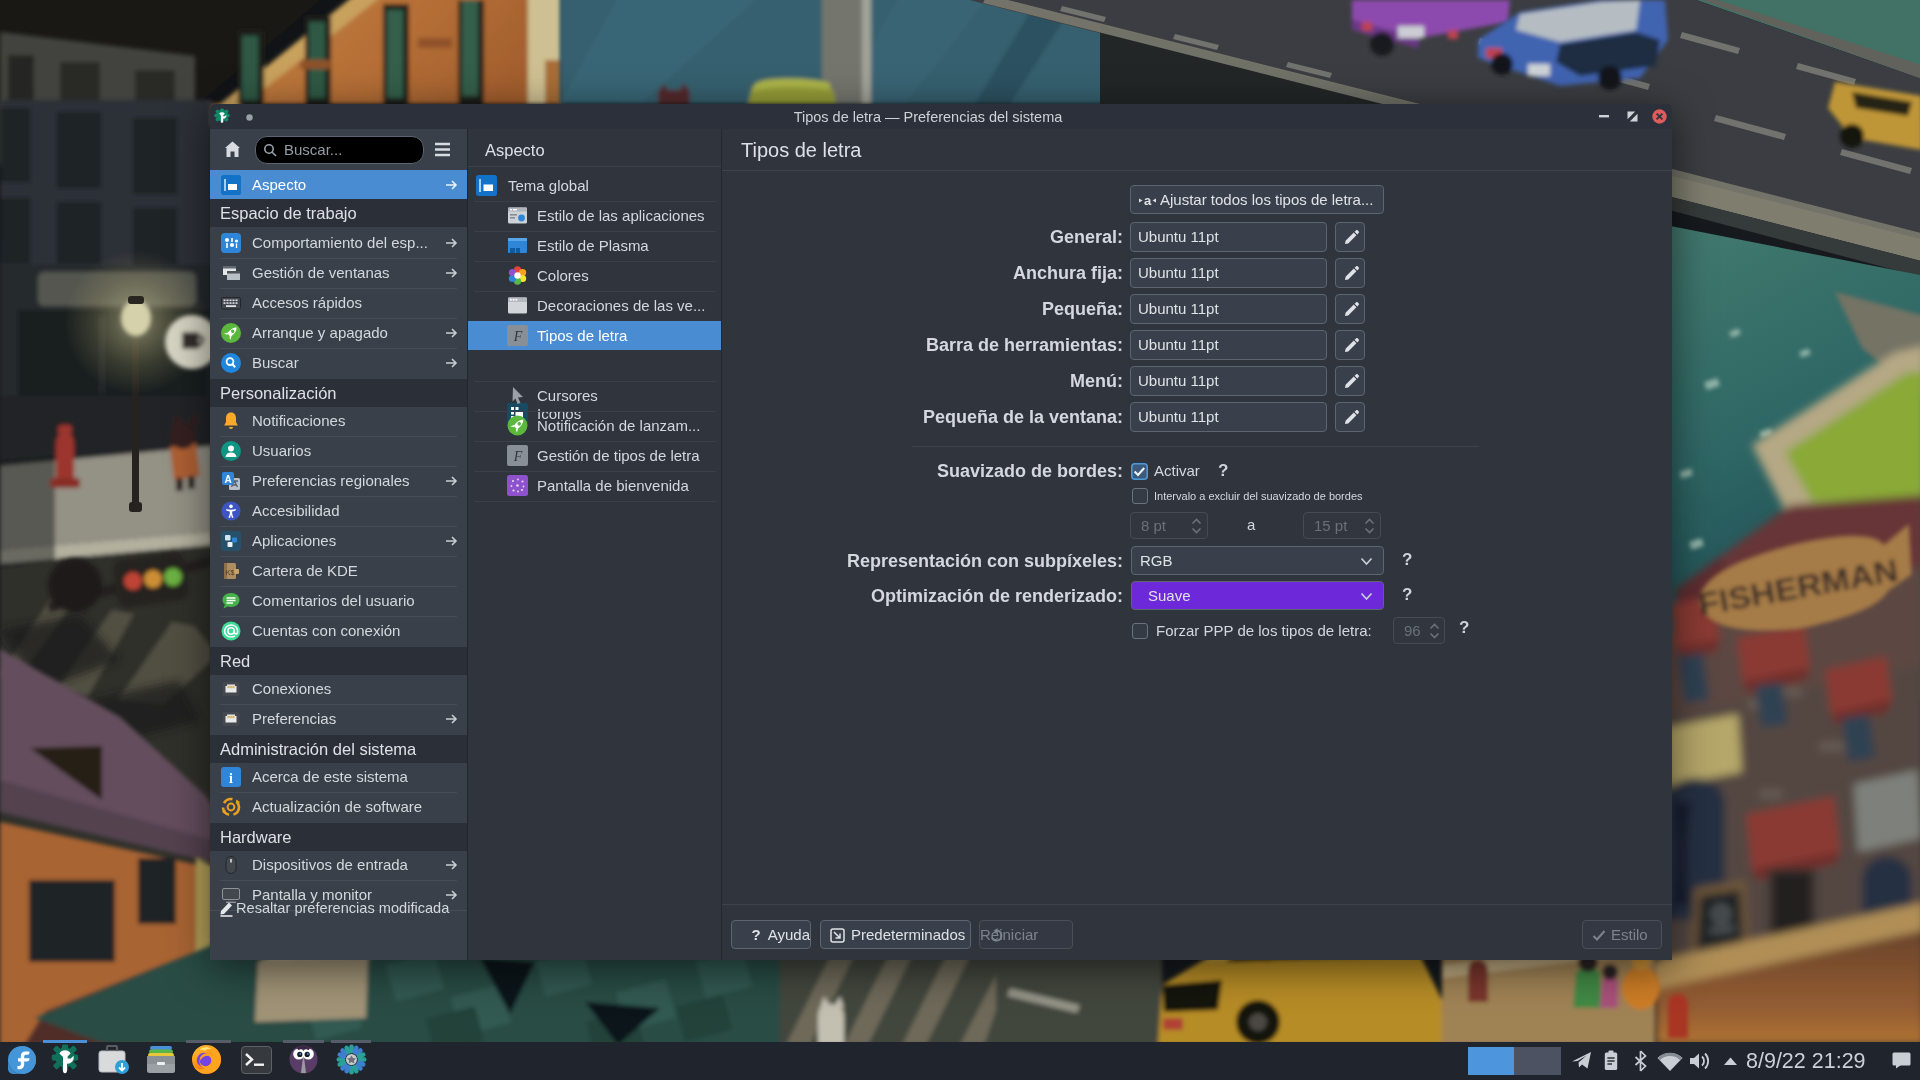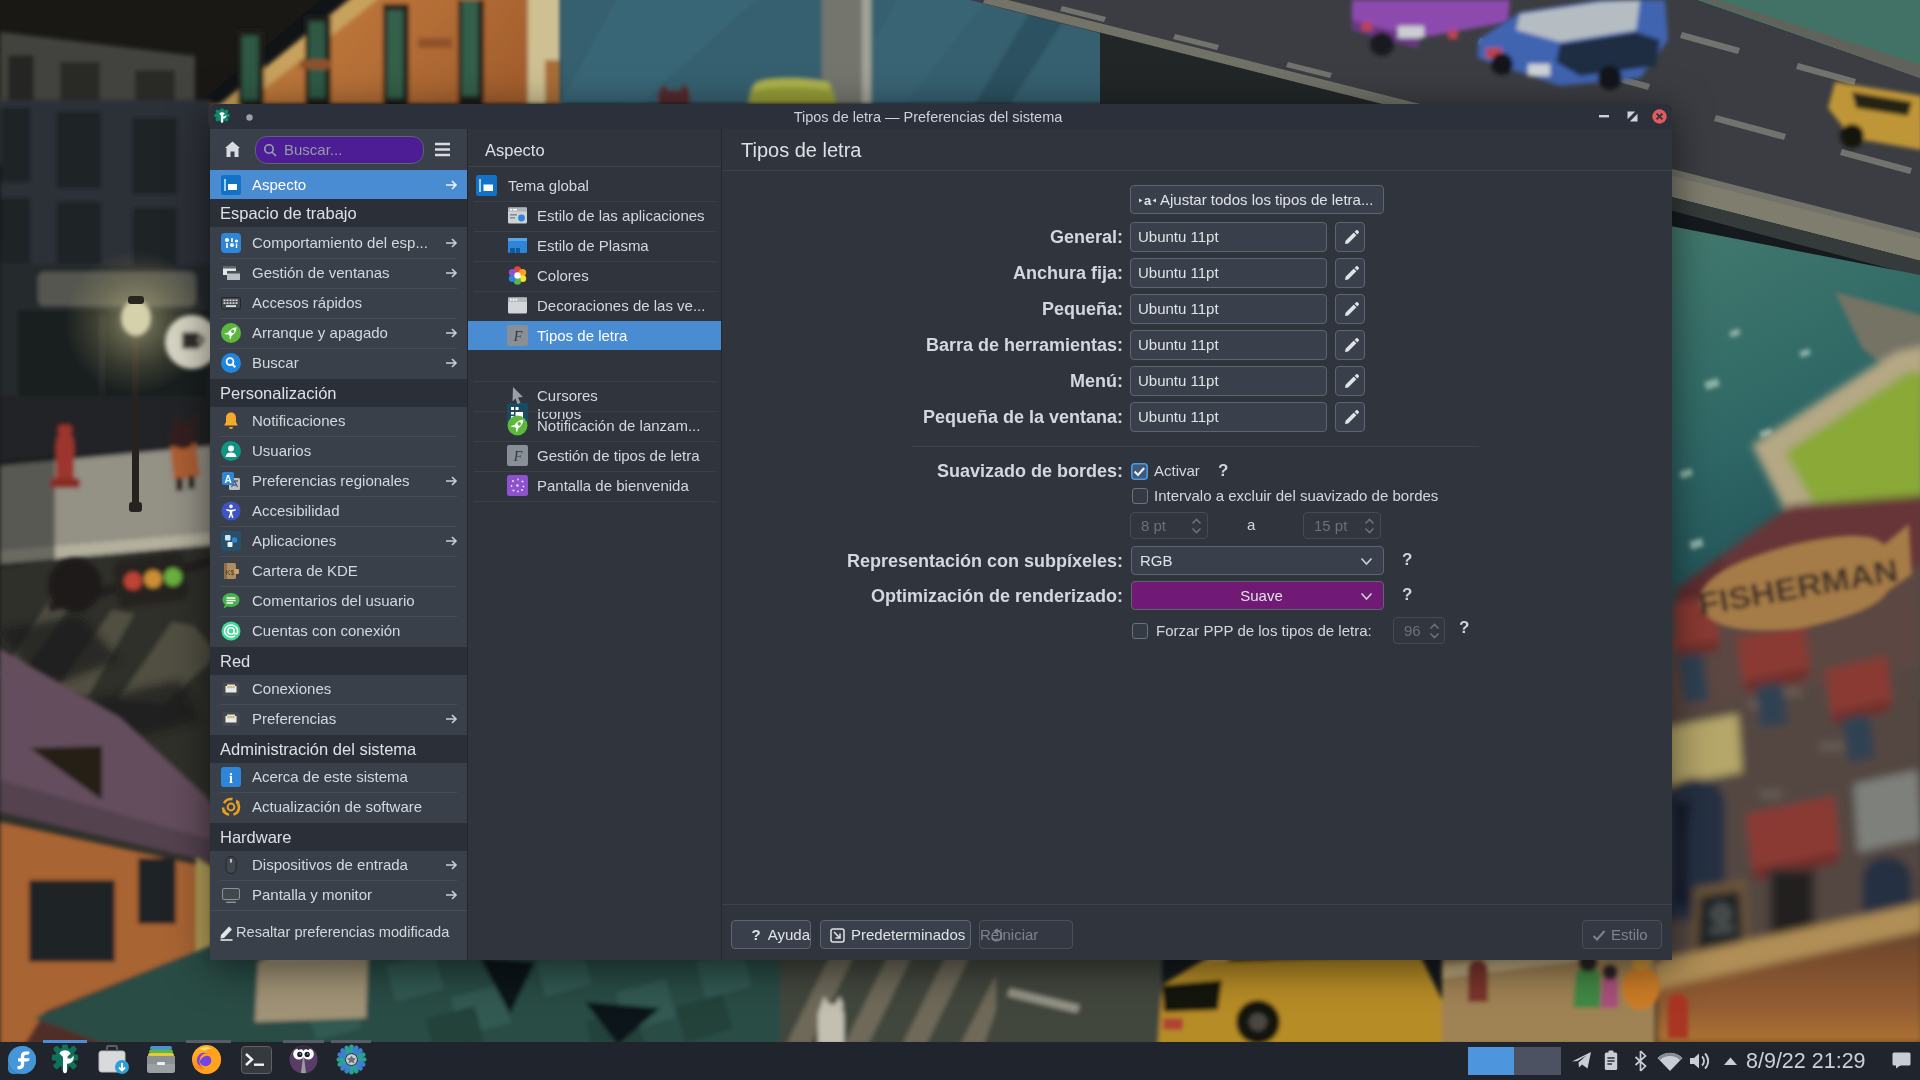--- a/index.html
+++ b/index.html
@@ -408,21 +408,21 @@
         </svg>
     <svg style="position:absolute;left:1442px;top:5px" width="15" height="15" viewBox="0 0 15 15">
           <circle cx="7.5" cy="7.5" r="7.2" fill="#e05c5c"></circle>
           <path d="M4.6 4.6 L10.4 10.4 M10.4 4.6 L4.6 10.4" stroke="#33373f" stroke-width="2"></path>
         </svg>
   </div>
   <div id="sidebar">
     <svg style="position:absolute;left:13px;top:11px" width="19" height="19" viewBox="0 0 19 19">
           <path d="M9.5 1.5 L17 8 H15.5 V17 H11.5 V11.5 H7.5 V17 H3.5 V8 H2 Z" fill="#d8dbe0"></path>
         </svg>
-    <div style="position:absolute;left:45px;top:7px;width:169px;height:28px;background:#4c1d95;border:1px solid #5c6472;border-radius:12px;box-sizing:border-box;">
+    <div style="position:absolute;left:45px;top:7px;width:169px;height:28px;background:#000000;border:1px solid #5c6472;border-radius:12px;box-sizing:border-box;">
       <svg style="position:absolute;left:7px;top:6px" width="15" height="15" viewBox="0 0 15 15">
             <circle cx="6" cy="6" r="4.2" fill="none" stroke="#9aa1ab" stroke-width="1.6"></circle>
             <line x1="9.2" y1="9.2" x2="13" y2="13" stroke="#9aa1ab" stroke-width="1.6"></line>
           </svg>
       <span style="position:absolute;left:28px;top:0;line-height:26px;color:#959ca6;font-size:15px;">Buscar...</span>
     </div>
     <svg style="position:absolute;left:224px;top:12px" width="17" height="17" viewBox="0 0 17 17">
           <g stroke="#d8dbe0" stroke-width="2.4">
             <line x1="1" y1="3" x2="16" y2="3"></line>
             <line x1="1" y1="8.5" x2="16" y2="8.5"></line>
@@ -677,21 +677,21 @@
             <rect x="1.5" y="3.5" width="17" height="11" rx="1.5" fill="#43484f" stroke="#8e939a"></rect>
             <rect x="7" y="15" width="6" height="1.6" fill="#43484f"></rect>
             <rect x="5" y="16.6" width="10" height="1.4" fill="#8e939a"></rect>
           </svg>
       <span class="tx">Pantalla y monitor</span>
       <svg class="arr" viewBox="0 0 16 16">
             <path d="M3 8 H13 M9 4 L13 8 L9 12" stroke="#c8cdd4" stroke-width="1.6" fill="none"></path>
           </svg>
     </div>
     <div class="ssep" style="top:781px;left:0;width:257px;"></div>
-    <div class="srow" style="top:788px;padding-left:36px;">
+    <div class="srow" style="top:764px;padding-left:36px;">
       <svg class="ic" style="left:8px;top:7px;width:17px;height:17px" viewBox="0 0 17 17">
             <path d="M3 11 L11 2.5 L14 5.5 L6 14 L2.5 14.5 Z" fill="#e4e7ea"></path>
             <rect x="2.5" y="15.2" width="12" height="1.6" fill="#e4e7ea"></rect>
           </svg>
       <span class="tx" style="left:26px;font-size:14.6px;">Resaltar preferencias modificada</span>
     </div>
   </div>
   <div id="col2">
     <div style="position:absolute;left:17px;top:7px;line-height:28px;color:#dde0e5;font-size:16.5px;">Aspecto</div>
     <div style="position:absolute;left:0;top:37px;width:254px;border-top:1px solid #3c424c;"></div>
@@ -891,21 +891,21 @@
     <svg style="position:absolute;left:409px;top:334px" width="17" height="17" viewBox="0 0 17 17">
           <rect x="0.8" y="0.8" width="15.4" height="15.4" rx="3" fill="#3e5a7a" stroke="#4a9ade" stroke-width="1.6"></rect>
           <path d="M3.6 8.6 L7 12 L13.2 5" stroke="#eef3f8" stroke-width="2.1" fill="none"></path>
         </svg>
     <div style="position:absolute;left:432px;top:327px;line-height:30px;color:#d4d8de;font-size:15px;">Activar</div>
     <div class="qm" style="left:496px;top:332px;">?</div>
 
     <svg style="position:absolute;left:410px;top:359px" width="16" height="16" viewBox="0 0 16 16">
           <rect x="0.5" y="0.5" width="15" height="15" rx="2.5" fill="#353b45" stroke="#6a7280"></rect>
         </svg>
-    <div style="position:absolute;left:432px;top:352px;line-height:30px;color:#d4d8de;font-size:15px;">Intervalo a excluir del suavizado de bordes</div>
+    <div style="position:absolute;left:432px;top:352px;line-height:30px;color:#d4d8de;font-size:11px;">Intervalo a excluir del suavizado de bordes</div>
 
     <div class="input" style="left:408px;top:383px;width:78px;height:27px;line-height:25px;padding-left:10px;background:#31363f;border-color:#454b55;color:#6b7179;">8 pt
       <svg style="position:absolute;right:5px;top:4px" width="11" height="18" viewBox="0 0 11 18">
             <path d="M1.5 6.5 L5.5 2.5 L9.5 6.5" stroke="#6b7179" stroke-width="1.6" fill="none"></path>
             <path d="M1.5 11.5 L5.5 15.5 L9.5 11.5" stroke="#6b7179" stroke-width="1.6" fill="none"></path>
           </svg>
     </div>
     <div style="position:absolute;left:525px;top:381px;line-height:30px;color:#d4d8de;font-size:15px;">a</div>
     <div class="input" style="left:581px;top:383px;width:78px;height:27px;line-height:25px;padding-left:10px;background:#31363f;border-color:#454b55;color:#6b7179;">15 pt
       <svg style="position:absolute;right:5px;top:4px" width="11" height="18" viewBox="0 0 11 18">
@@ -916,21 +916,21 @@
 
     <div class="label" style="right:549px;top:417px;line-height:30px;">Representación con subpíxeles:</div>
     <div class="input" style="left:409px;top:417px;width:253px;height:29px;line-height:27px;padding-left:8px;background:#3a404b;">RGB
       <svg style="position:absolute;right:10px;top:10px" width="13" height="9" viewBox="0 0 13 9">
             <path d="M1.5 1.5 L6.5 7 L11.5 1.5" stroke="#c8cdd4" stroke-width="1.7" fill="none"></path>
           </svg>
     </div>
     <div class="qm" style="left:680px;top:421px;">?</div>
 
     <div class="label" style="right:549px;top:452px;line-height:30px;">Optimización de renderizado:</div>
-    <div class="input" style="left:409px;top:452px;width:253px;height:29px;line-height:27px;padding-left:8px;background:#701a75;text-align:center;">Suave
+    <div class="input" style="left:409px;top:452px;width:253px;height:29px;line-height:27px;padding-left:16px;background:#6d28d9;">Suave
       <svg style="position:absolute;right:10px;top:10px" width="13" height="9" viewBox="0 0 13 9">
             <path d="M1.5 1.5 L6.5 7 L11.5 1.5" stroke="#c8cdd4" stroke-width="1.7" fill="none"></path>
           </svg>
     </div>
     <div class="qm" style="left:680px;top:456px;">?</div>
 
     <svg style="position:absolute;left:410px;top:494px" width="16" height="16" viewBox="0 0 16 16">
           <rect x="0.5" y="0.5" width="15" height="15" rx="2.5" fill="#353b45" stroke="#6a7280"></rect>
         </svg>
     <div style="position:absolute;left:434px;top:487px;line-height:30px;color:#d4d8de;font-size:15px;">Forzar PPP de los tipos de letra:</div>

